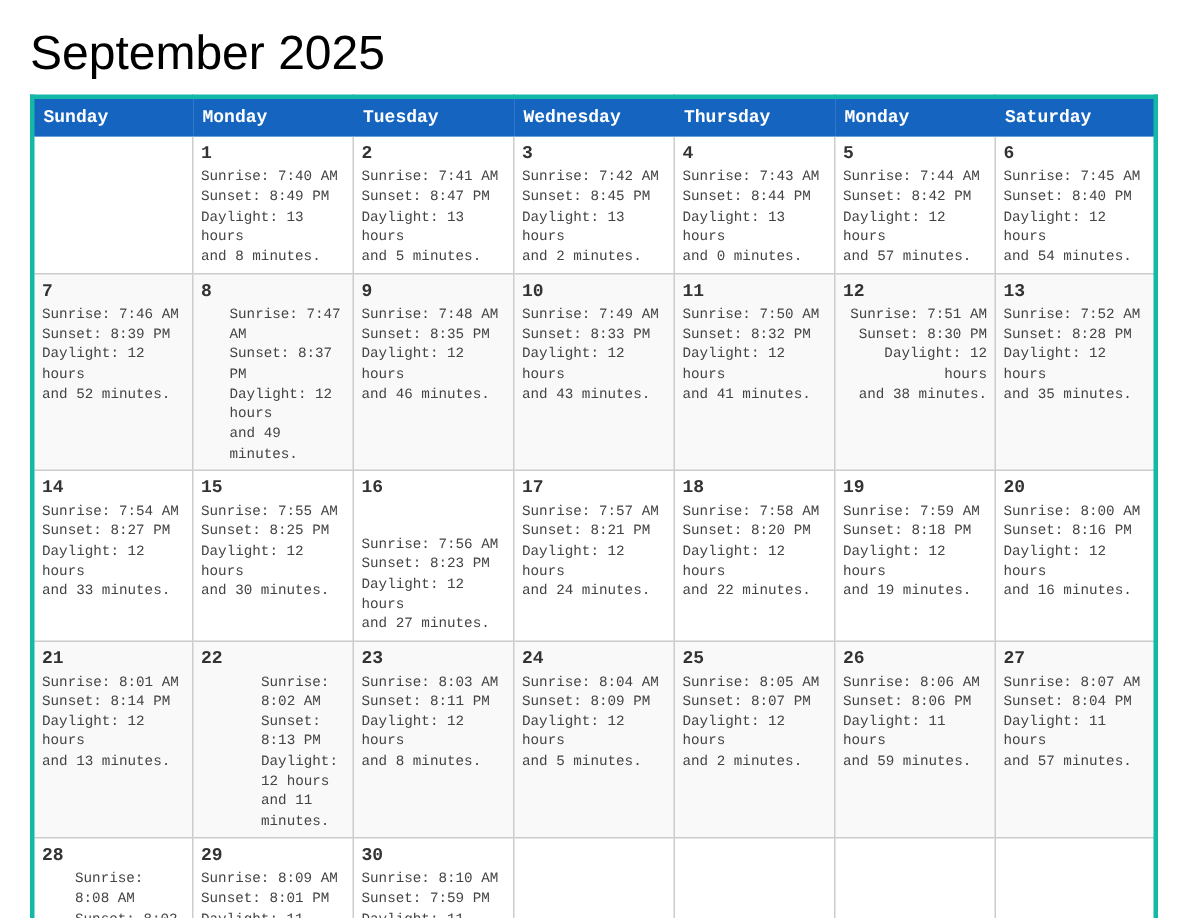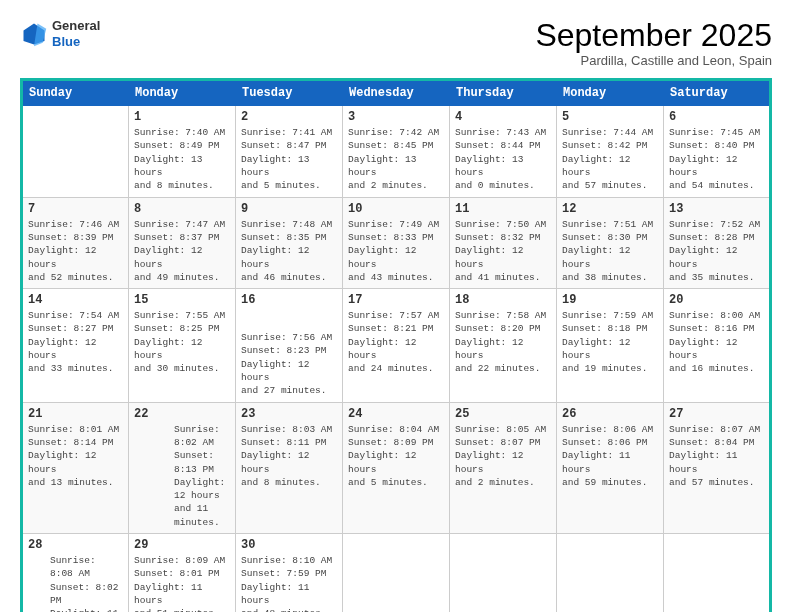--- a/index.html
+++ b/index.html
@@ -88,33 +88,22 @@
     }
     tr:nth-child(odd) td { background: #fff; }
     tr:nth-child(even) td { background: #f9f9f9; }
     .calendar thead tr th { background: #1565c0; }
   </style>
 </head>
 <body>
 
 <div class="page">
   <div class="header">
-    <div class="logo">
-      <svg class="logo-icon" viewBox="0 0 32 32">
-        <polygon points="16,4 28,12 28,24 16,28 4,24 4,12" fill="#1565c0"></polygon>
-        <polygon points="20,4 30,10 26,26 16,30" fill="#42a5f5" opacity="0.7"></polygon>
-      </svg>
-      <div class="logo-text">
-        <div class="logo-general">General</div>
-        <div class="logo-blue">Blue</div>
-      </div>
-    </div>
     <div class="title-area">
       <div class="month-title">September 2025</div>
-      <div class="subtitle">Pardilla, Castille and Leon, Spain</div>
     </div>
   </div>
 
   <table class="calendar">
     <thead>
       <tr>
       <th>Sunday</th>
           <th>Monday</th>
           <th>Tuesday</th>
           <th>Wednesday</th>
@@ -172,21 +161,21 @@
         <tr>
           <td>
             <span class="day-number">7</span>
             <div class="day-info" style="white-space: pre-line;">Sunrise: 7:46 AM
 Sunset: 8:39 PM
 Daylight: 12 hours
 and 52 minutes.</div>
           </td>
           <td>
             <span class="day-number">8</span>
-            <div class="day-info" style="white-space: pre-line;">Sunrise: 7:47 AM
+            <div class="day-info" style="white-space: pre-line; margin-left: 19px;">Sunrise: 7:47 AM
 Sunset: 8:37 PM
 Daylight: 12 hours
 and 49 minutes.</div>
           </td>
           <td>
             <span class="day-number">9</span>
             <div class="day-info" style="white-space: pre-line;">Sunrise: 7:48 AM
 Sunset: 8:35 PM
 Daylight: 12 hours
 and 46 minutes.</div>
@@ -200,21 +189,21 @@
           </td>
           <td>
             <span class="day-number">11</span>
             <div class="day-info" style="white-space: pre-line;">Sunrise: 7:50 AM
 Sunset: 8:32 PM
 Daylight: 12 hours
 and 41 minutes.</div>
           </td>
           <td>
             <span class="day-number">12</span>
-            <div class="day-info" style="white-space: pre-line;">Sunrise: 7:51 AM
+            <div class="day-info" style="white-space: pre-line; text-align: right;">Sunrise: 7:51 AM
 Sunset: 8:30 PM
 Daylight: 12 hours
 and 38 minutes.</div>
           </td>
           <td>
             <span class="day-number">13</span>
             <div class="day-info" style="white-space: pre-line;">Sunrise: 7:52 AM
 Sunset: 8:28 PM
 Daylight: 12 hours
 and 35 minutes.</div>

